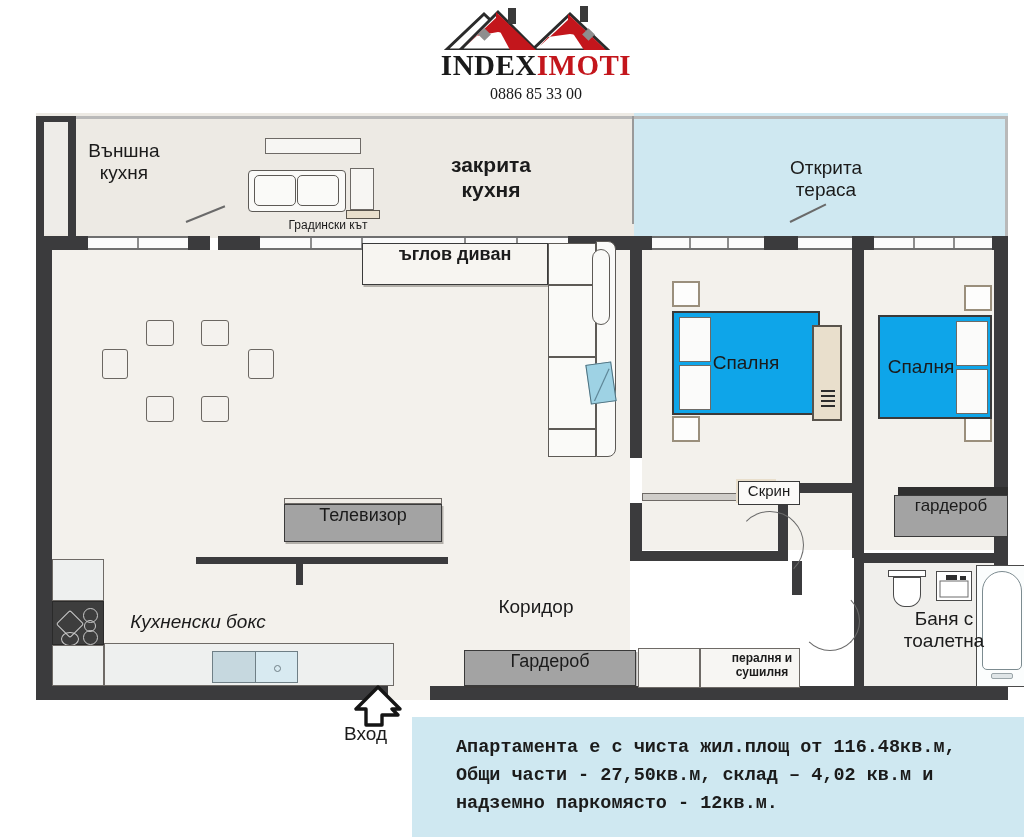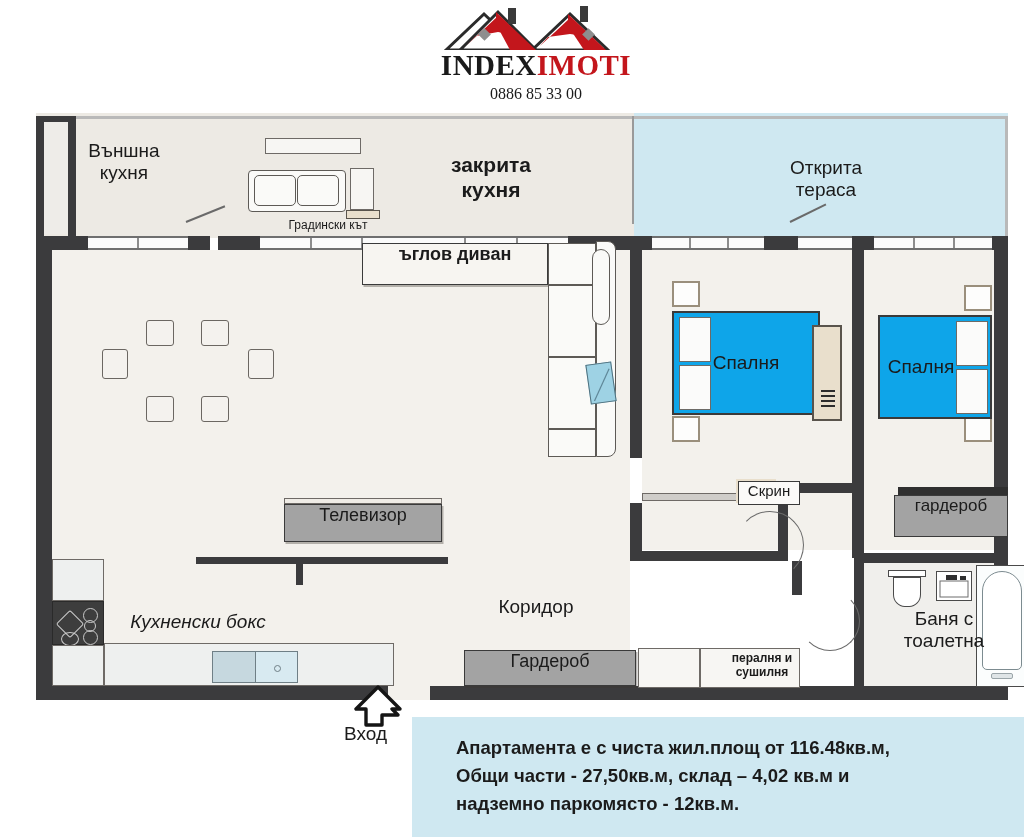--- a/index.html
+++ b/index.html
@@ -82,21 +82,21 @@
   .tvstand{position:absolute;}
 
   
   #entrance{position:absolute;}
   #entrance .txt{position:absolute;left:-8px;top:38px;font-size:19px;font-weight:400;}
 
   
   #caption{position:absolute;left:412px;top:717px;width:612px;height:120px;
            background:#cfe8f1;box-sizing:border-box;padding:17px 0 0 44px;}
   #caption p{margin:0;font-size:18.5px;font-weight:700;line-height:1.52;color:#1b1b1b;
-             font-family:Liberation Sans, sans-serif;}
+             font-family:Liberation Mono, monospace;}
 </style>
 </head>
 <body>
 
 <div id="logo">
   <div class="roofs">
     <svg width="200" height="44" viewBox="0 0 200 44">
       <path d="M10 44 L48 8 L86 44 Z" fill="#ffffff" stroke="#2b2b2b" stroke-width="3"></path>
       <path d="M96 44 L134 8 L172 44 Z" fill="#ffffff" stroke="#2b2b2b" stroke-width="3"></path>
       <path d="M24 44 L62 6 L100 44 Z" fill="#ffffff" stroke="#2b2b2b" stroke-width="3"></path>

